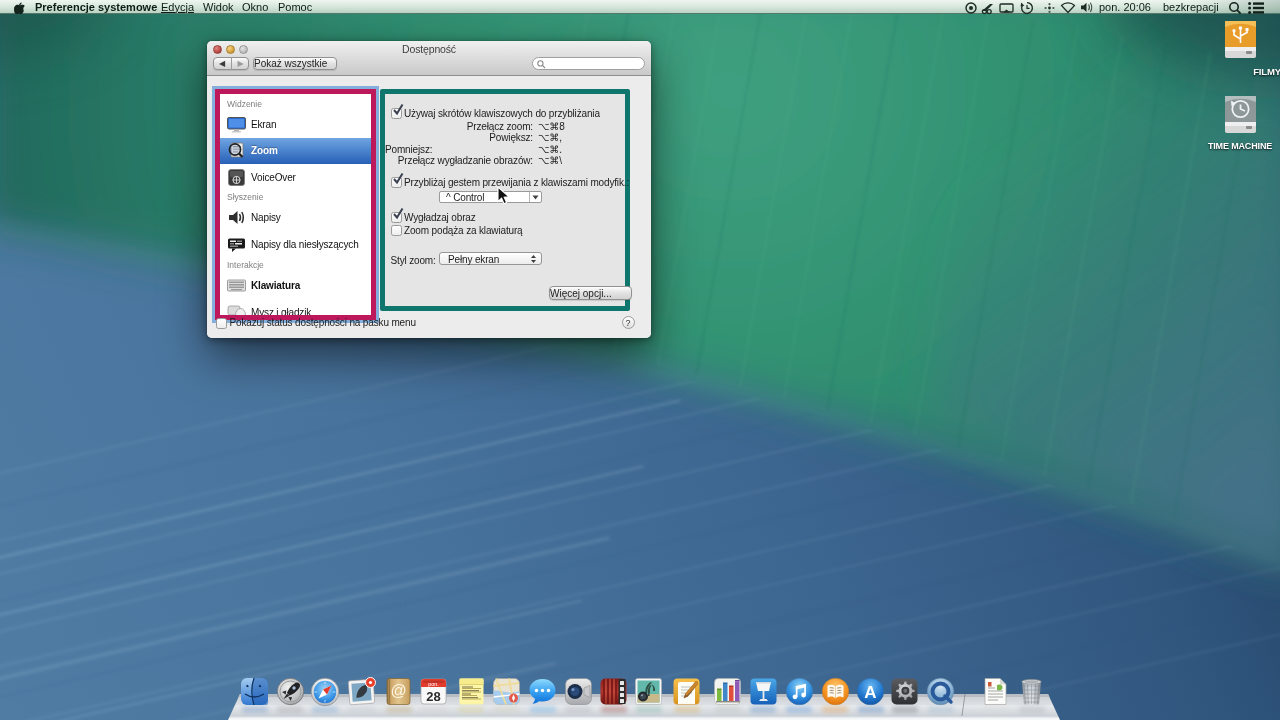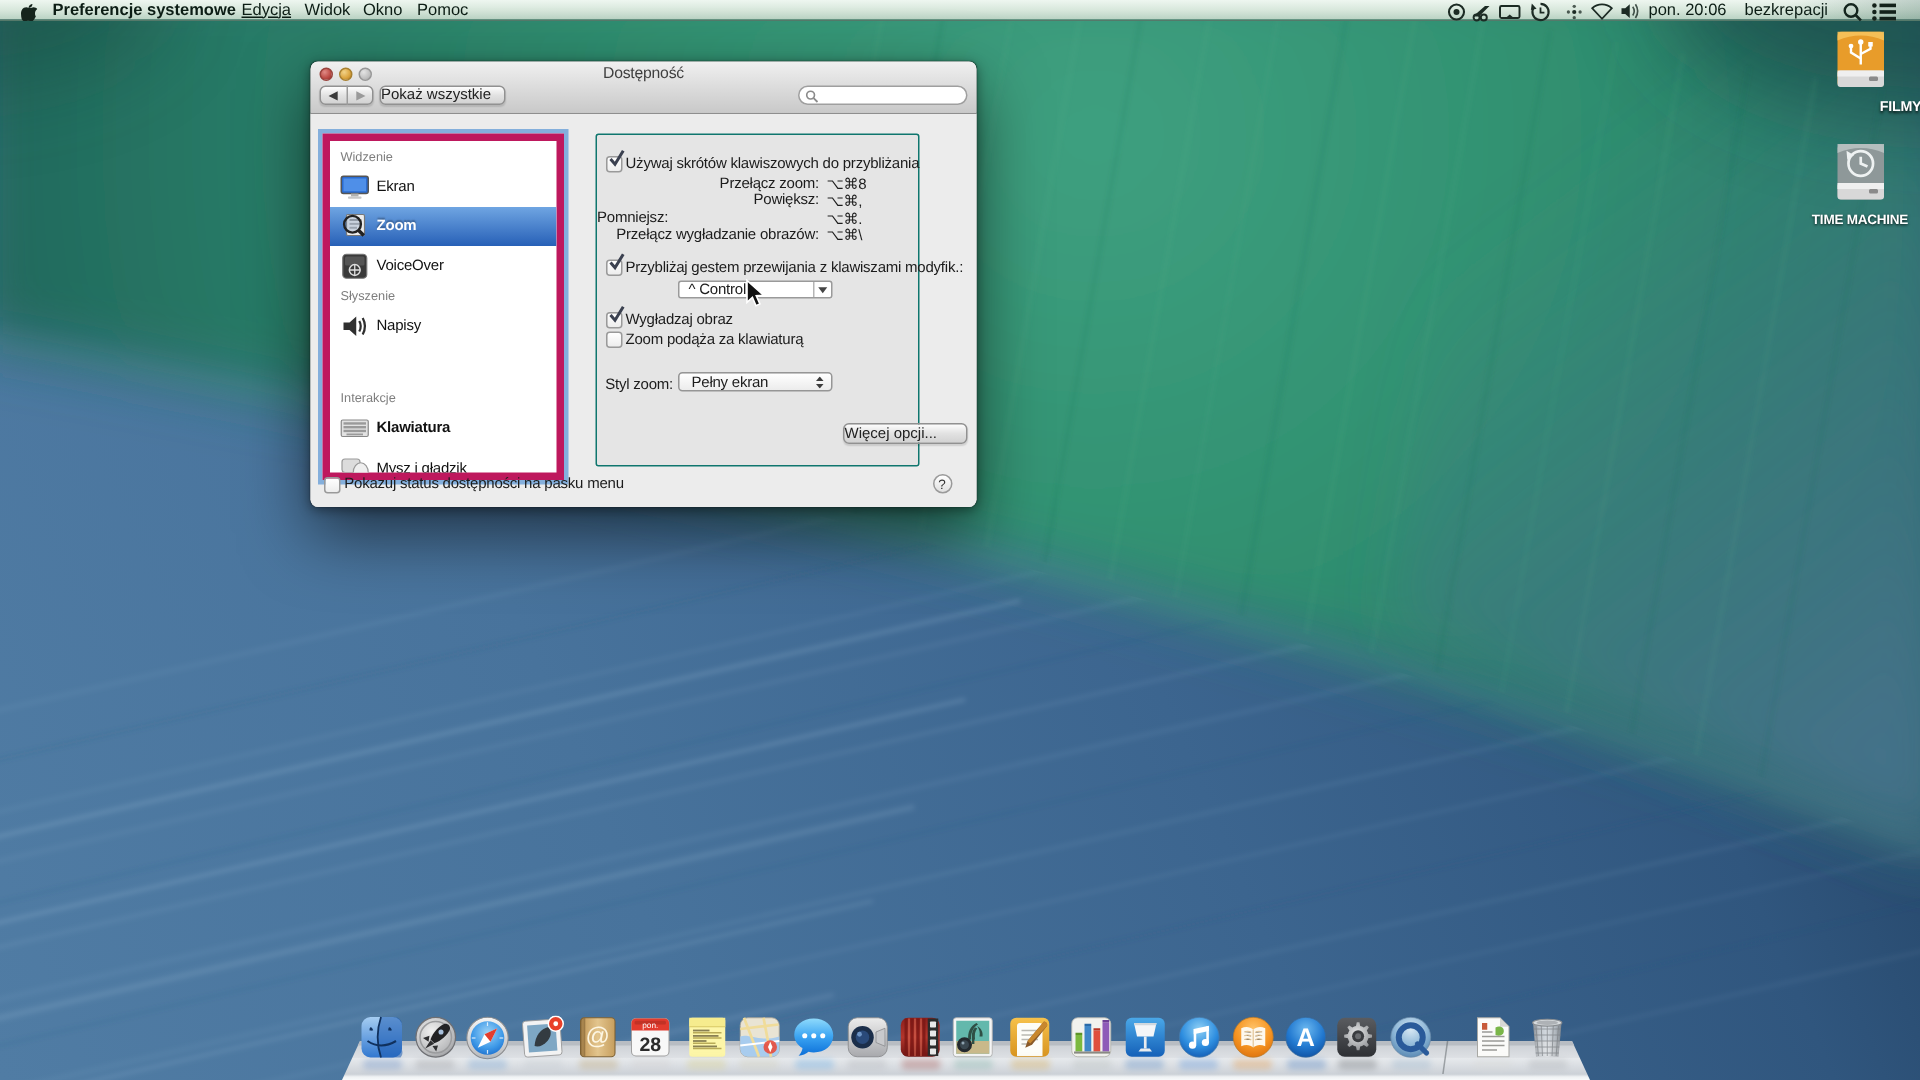--- a/index.html
+++ b/index.html
@@ -23,22 +23,22 @@
 
 #sidebar{position:absolute;left:8px;top:13px;width:151px;height:221px;background:#fff;
   border:5px solid #be185d;box-shadow:0 0 0 3px rgba(106,160,216,.8);overflow:hidden;}
 .sec{position:absolute;left:7px;color:#7e7e7e;font-size:8.5px;}
 .srow{position:absolute;left:0;width:151px;height:25px;}
 .srow .lbl{position:absolute;left:31px;top:7px;font-size:10px;letter-spacing:-0.15px;color:#111;white-space:nowrap;}
 .sel{background:linear-gradient(#6fa5e2,#2760b7);}
 .sel .lbl{color:#fff;font-weight:bold;text-shadow:0 -1px 1px rgba(0,0,0,.3);}
 .sic{position:absolute;left:6px;top:2px;width:21px;height:21px;}
 
-#panel{position:absolute;left:190px;top:13px;width:216px;height:222px;background:#e5e5e5;
-  border:1px solid #0f766e;border-radius:2px;box-sizing:border-box;}
+#panel{position:absolute;left:173px;top:13px;width:250px;height:222px;background:#e5e5e5;
+  border:5px solid #0f766e;border-radius:2px;box-sizing:border-box;}
 .cb{position:absolute;width:11px;height:11px;background:linear-gradient(#fff,#ededed);
   border:1px solid #9a9a9a;border-radius:2.5px;box-sizing:border-box;}
 .t{position:absolute;white-space:nowrap;letter-spacing:-0.15px;}
 .btn{position:absolute;background:linear-gradient(#fdfdfd,#e2e2e2 50%,#d2d2d2);
   border:1px solid #919191;border-radius:4px;box-sizing:border-box;
   color:#222;box-shadow:0 1px 1px rgba(0,0,0,.12);}
 
 #dock{position:absolute;left:0;top:0;}
 .di{position:absolute;top:677px;width:29px;height:29px;}
 .di svg{position:absolute;left:0;top:0;}
@@ -246,20 +246,32 @@
         <div class="lbl">VoiceOver</div>
       </div>
       <div class="sec" style="top:98px;">Słyszenie</div>
       <div class="srow" style="top:111px;">
         <svg class="sic" viewBox="0 0 21 21">
               <path d="M3,8 L7,8 L11.5,4 L11.5,17 L7,13 L3,13 Z" fill="#2f2f2f"></path>
               <path d="M13.5,7 Q15.5,10.5 13.5,14 M15.8,5 Q18.8,10.5 15.8,16" fill="none" stroke="#2f2f2f" stroke-width="1.5"></path>
             </svg>
         <div class="lbl">Napisy</div>
       </div>
+      <div class="srow" style="top:138px;">
+        <svg class="sic" viewBox="0 0 21 21">
+              <rect x="2" y="4.5" width="17" height="10" rx="1.5" fill="#1a1a1a"></rect>
+              <path d="M6,14.5 L6,18 L10,14.5 Z" fill="#1a1a1a"></path>
+              <rect x="4" y="6.5" width="6" height="1.5" fill="#eee"></rect>
+              <rect x="11" y="6.5" width="5" height="1.5" fill="#888"></rect>
+              <rect x="4" y="9" width="4" height="1.5" fill="#888"></rect>
+              <rect x="9" y="9" width="7" height="1.5" fill="#eee"></rect>
+              <rect x="4" y="11.5" width="8" height="1.5" fill="#888"></rect>
+            </svg>
+        <div class="lbl">Napisy dla niesłyszących</div>
+      </div>
       <div class="sec" style="top:166px;">Interakcje</div>
       <div class="srow" style="top:178.5px;font-weight:bold;">
         <svg class="sic" viewBox="0 0 21 21">
               <rect x="1.5" y="5" width="18" height="11" rx="1" fill="#e2e2e2" stroke="#888" stroke-width="0.8"></rect>
               <g fill="#9a9a9a">
                 <rect x="3" y="6.5" width="15" height="1.6"></rect>
                 <rect x="3" y="9" width="15" height="1.6"></rect>
                 <rect x="3" y="11.5" width="15" height="1.6"></rect>
                 <rect x="5" y="14" width="11" height="1.2"></rect>
               </g>

